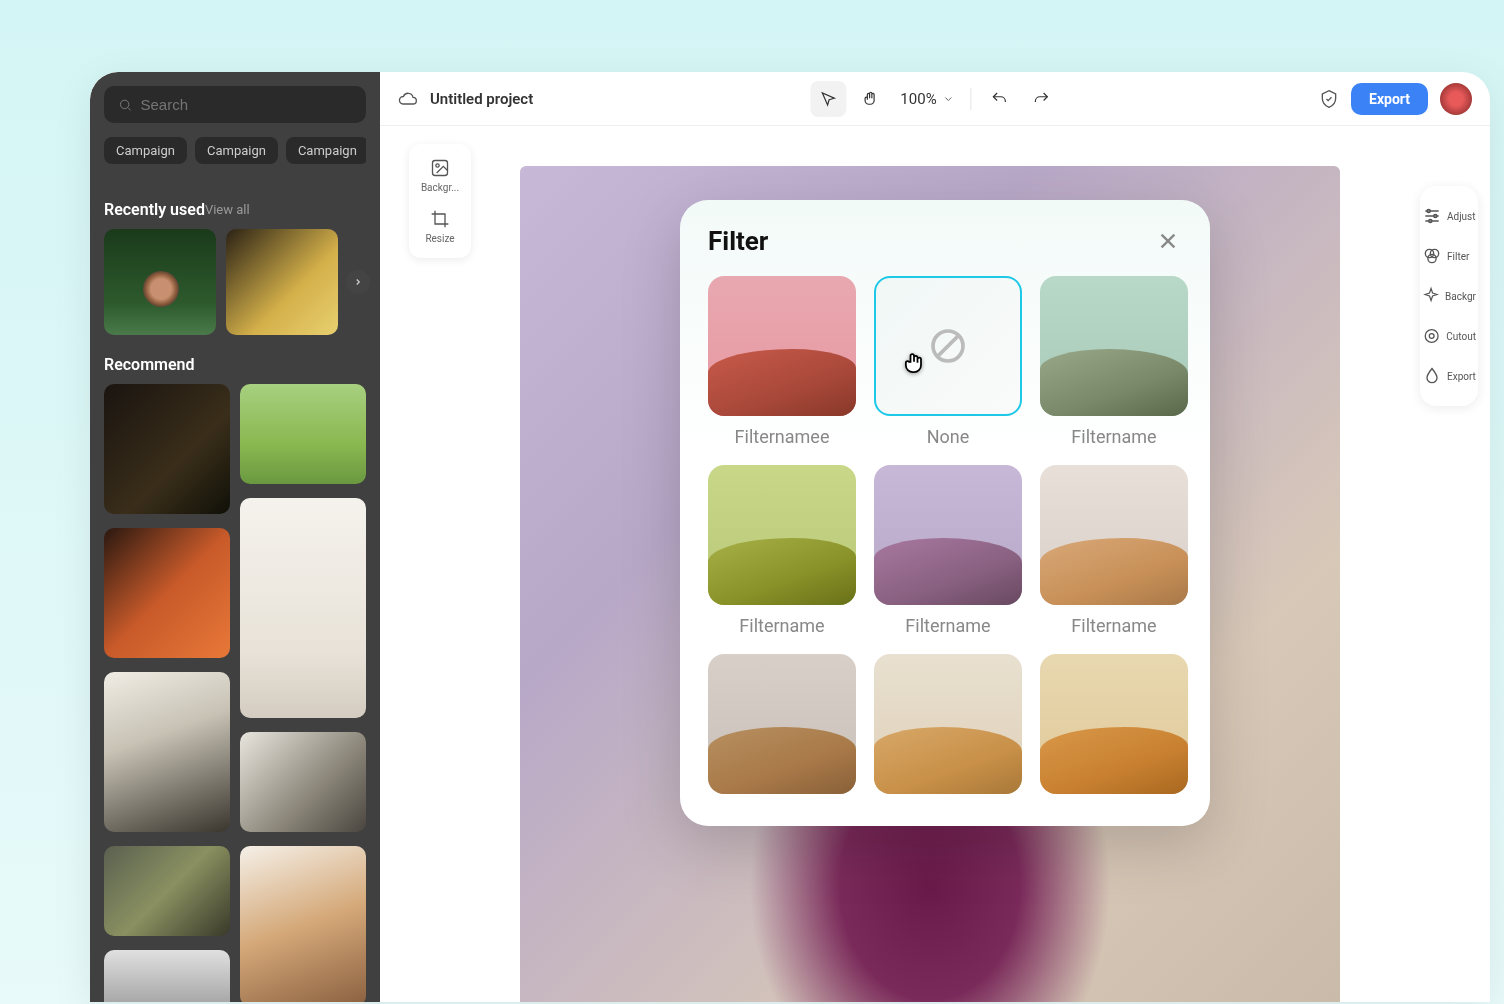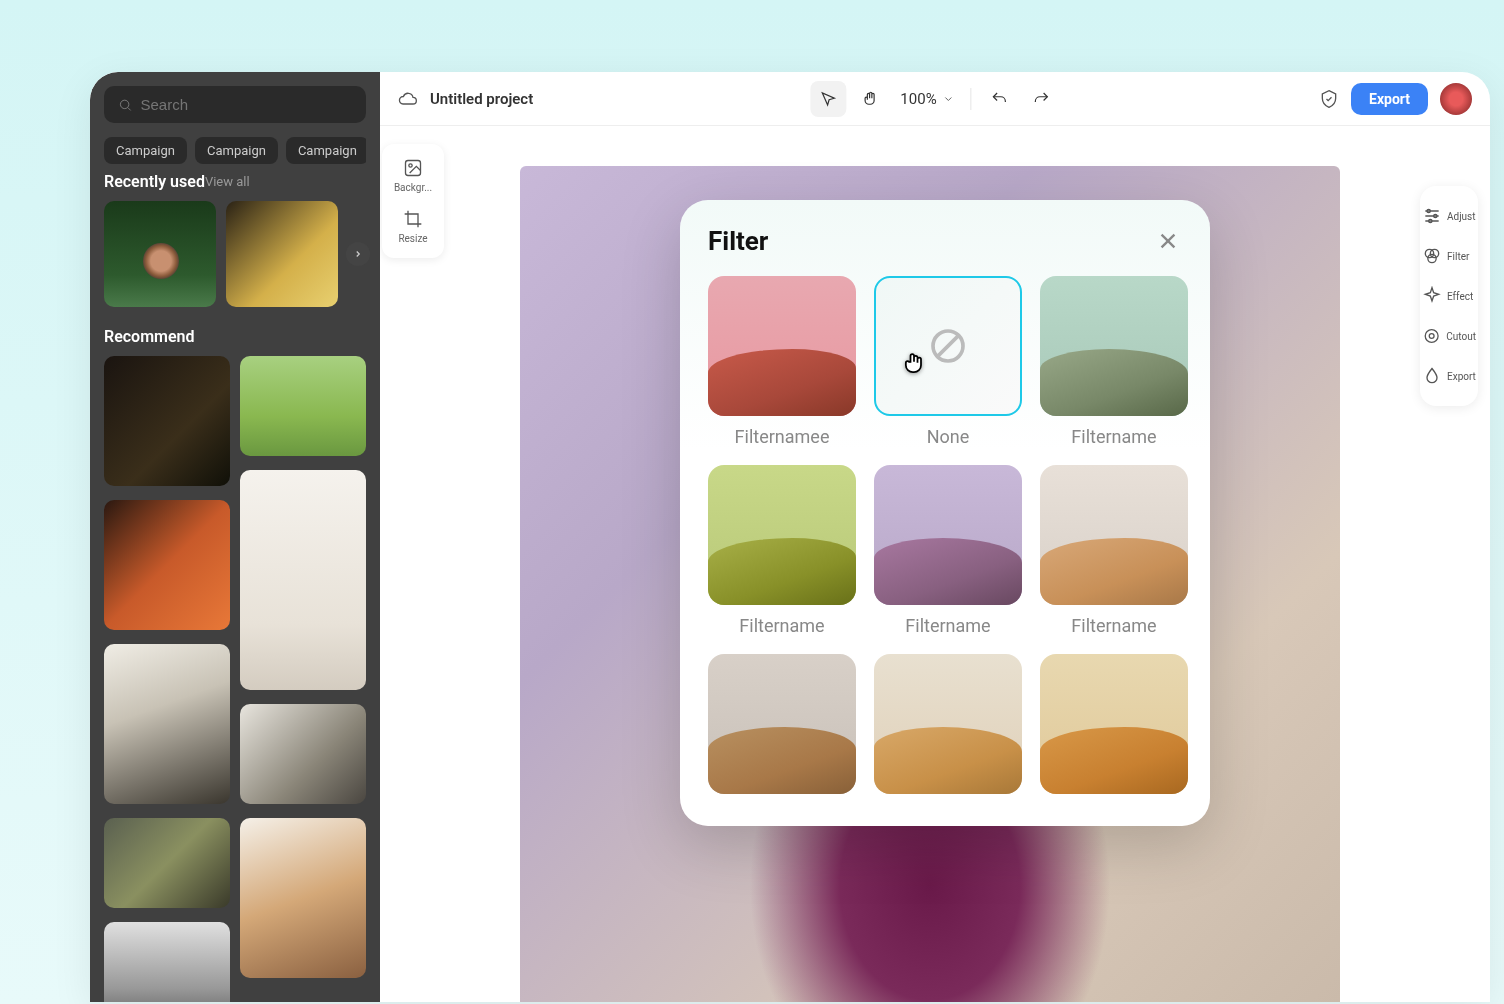--- a/index.html
+++ b/index.html
@@ -43,21 +43,21 @@
   }
   .search-wrap input {
     background: transparent;
     border: none;
     color: #aaa;
     font-size: 15px;
     outline: none;
     width: 100%;
   }
   .search-icon { width: 16px; height: 16px; stroke: #aaa; fill: none; }
-  .chips { display: flex; gap: 8px; margin-bottom: 8px; overflow: hidden; }
+  .chips { display: flex; gap: 8px; margin-bottom: 36px; overflow: hidden; }
   .chip {
     background: #2a2a2a;
     padding: 6px 12px;
     border-radius: 8px;
     font-size: 13px;
     color: #ccc;
     white-space: nowrap;
     cursor: pointer;
   }
   .section-head {
@@ -125,21 +125,21 @@
   .zoom { display:flex; align-items:center; gap:6px; font-size:15px; color:#333; cursor:pointer; padding:0 6px;}
   .sep { width:1px; height:22px; background:#e5e5e5; margin:0 4px; }
   .export-btn {
     background:#3b82f6; color:#fff; font-size:14px; font-weight:700;
     padding:8px 18px; border-radius:10px; cursor:pointer;
   }
   .avatar { width:32px;height:32px;border-radius:50%;background:radial-gradient(circle,#e85a5a 30%,#a83a3a 70%); cursor:pointer; }
 
   .canvas-area { flex:1; position:relative; background:#fff; overflow:hidden; }
   .left-tools {
-    position:absolute; left:2px; top:18px; background:#fff; border-radius:12px;
+    position:absolute; left:29px; top:18px; background:#fff; border-radius:12px;
     box-shadow:0 2px 8px rgba(0,0,0,0.08); padding:8px 4px; width:62px;
     display:flex; flex-direction:column; align-items:center; gap:4px;
   }
   .lt-item { display:flex; flex-direction:column; align-items:center; gap:4px; padding:6px 0; cursor:pointer; width:100%; }
   .lt-item svg { width:20px;height:20px;stroke:#555;fill:none;stroke-width:1.6; }
   .lt-item span { font-size:10px; color:#666; }
 
   .canvas-img {
     position:absolute; left:140px; top:40px; width:820px; height:900px;
     border-radius:6px;
@@ -336,21 +336,21 @@
               <circle cx="9" cy="9" r="5"></circle>
               <circle cx="15" cy="9" r="5"></circle>
               <circle cx="12" cy="15" r="5"></circle>
             </svg>
           <span>Filter</span>
         </div>
         <div class="rp-item">
           <svg viewBox="0 0 24 24">
               <path d="M12 2l2 6 6 2-6 2-2 6-2-6-6-2 6-2z"></path>
             </svg>
-          <span>Effect</span>
+          <span>Backgr</span>
         </div>
         <div class="rp-item">
           <svg viewBox="0 0 24 24">
               <circle cx="12" cy="12" r="8"></circle>
               <circle cx="12" cy="12" r="3"></circle>
             </svg>
           <span>Cutout</span>
         </div>
         <div class="rp-item">
           <svg viewBox="0 0 24 24">

